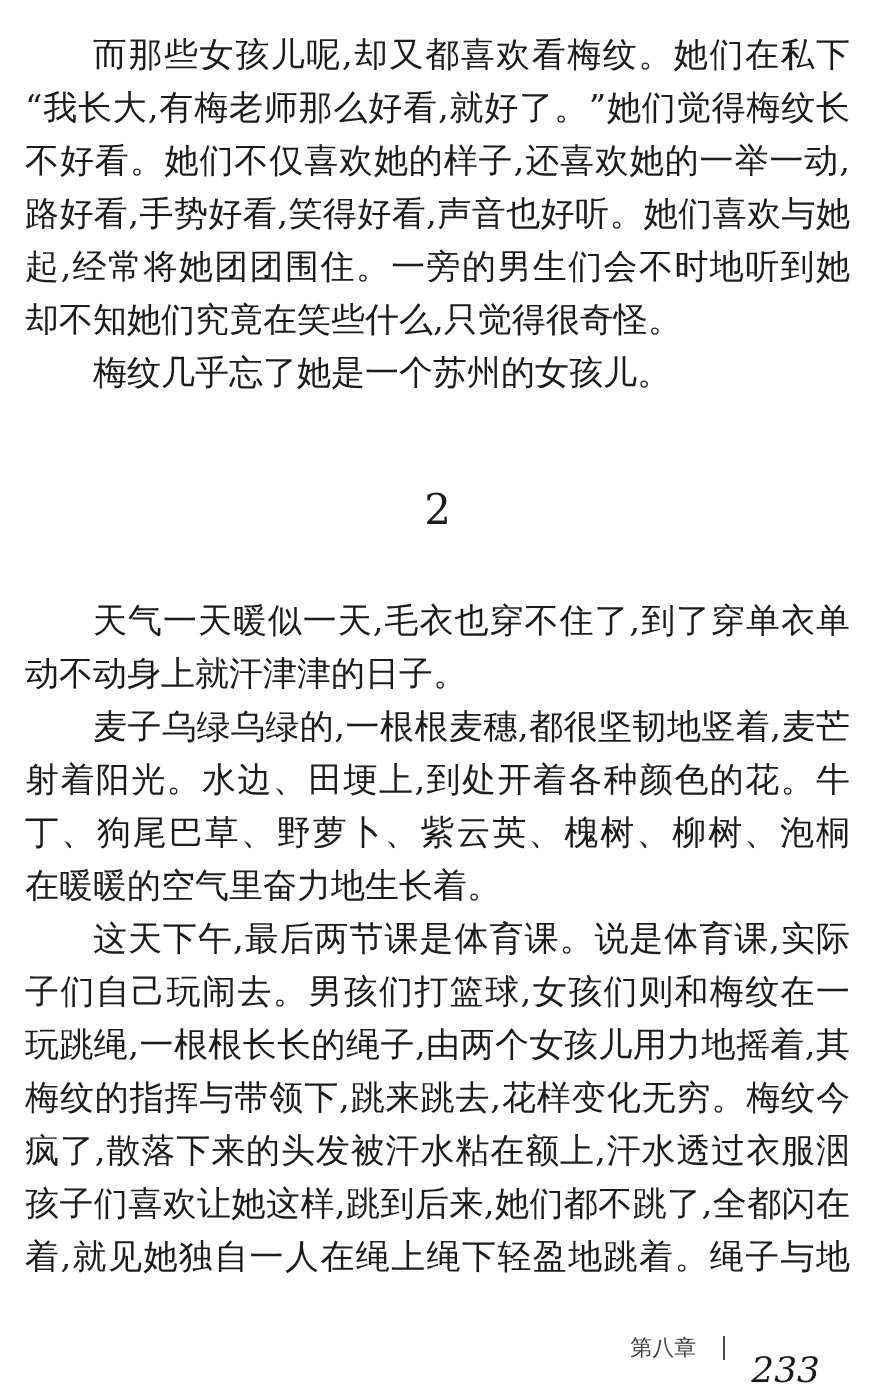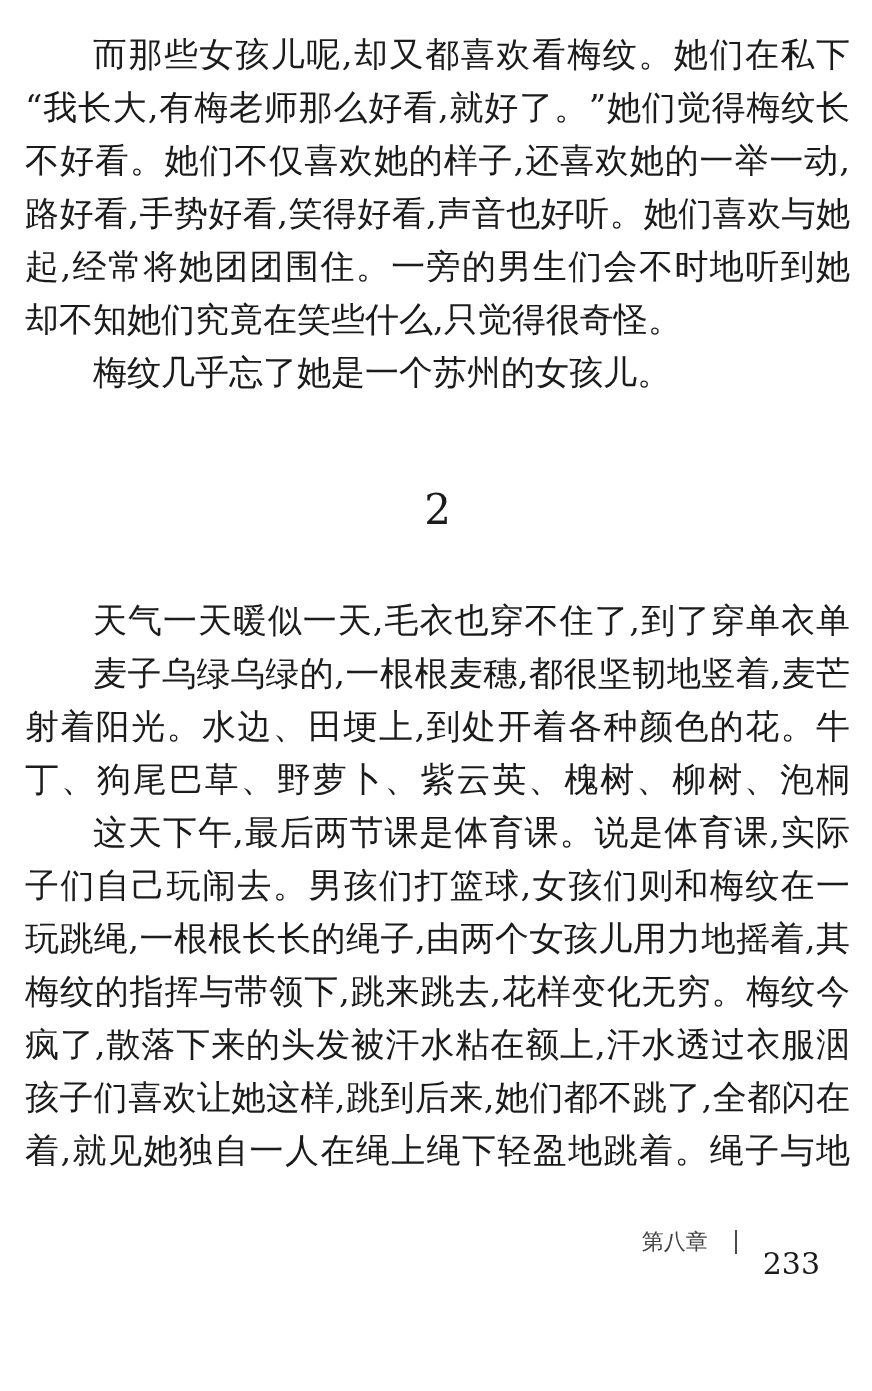--- a/index.html
+++ b/index.html
@@ -62,21 +62,22 @@
     color: var(--footer, #3d3d3d);
   }
   .footer .sep {
     display: inline-block;
     width: 2px;
     height: 24px;
     background: #4a4a4a;
     margin: 0 26px 0 16px;
   }
   .footer .pagenum {
-    font-size: 30px;
+    font-size: 36px;
+    font-style: italic;
     color: var(--pagenum, #1a1a1a);
     font-family: "DejaVu Serif", "Liberation Serif", serif;
     margin-top: 43px;
   }
 </style>
 </head>
 <body>
 
 <div class="page">
   <main class="body-text">
@@ -88,25 +89,27 @@
         <div class="line">路好看,手势好看,笑得好看,声音也好听。她们喜欢与她待在一</div>
         <div class="line">起,经常将她团团围住。一旁的男生们会不时地听到她们的笑声,</div>
         <div class="line para-end">却不知她们究竟在笑些什么,只觉得很奇怪。</div>
       </div>
       <div class="para">
         <div class="line first para-end">梅纹几乎忘了她是一个苏州的女孩儿。</div>
       </div>
       <div class="section-number">2</div>
       <div class="para">
         <div class="line first">天气一天暖似一天,毛衣也穿不住了,到了穿单衣单裤都觉得</div>
+        <div class="line para-end">动不动身上就汗津津的日子。</div>
       </div>
       <div class="para">
         <div class="line first">麦子乌绿乌绿的,一根根麦穗,都很坚韧地竖着,麦芒如针,反</div>
         <div class="line">射着阳光。水边、田埂上,到处开着各种颜色的花。牛膝、紫花地</div>
         <div class="line">丁、狗尾巴草、野萝卜、紫云英、槐树、柳树、泡桐树,所有的草木都</div>
+        <div class="line para-end">在暖暖的空气里奋力地生长着。</div>
       </div>
       <div class="para">
         <div class="line first">这天下午,最后两节课是体育课。说是体育课,实际上是由孩</div>
         <div class="line">子们自己玩闹去。男孩们打篮球,女孩们则和梅纹在一块空地上</div>
         <div class="line">玩跳绳,一根根长长的绳子,由两个女孩儿用力地摇着,其余的,在</div>
         <div class="line">梅纹的指挥与带领下,跳来跳去,花样变化无穷。梅纹今天有点跳</div>
         <div class="line">疯了,散落下来的头发被汗水粘在额上,汗水透过衣服洇了出来。</div>
         <div class="line">孩子们喜欢让她这样,跳到后来,她们都不跳了,全都闪在一旁看</div>
         <div class="line">着,就见她独自一人在绳上绳下轻盈地跳着。绳子与地面摩擦,将</div>
       </div>

